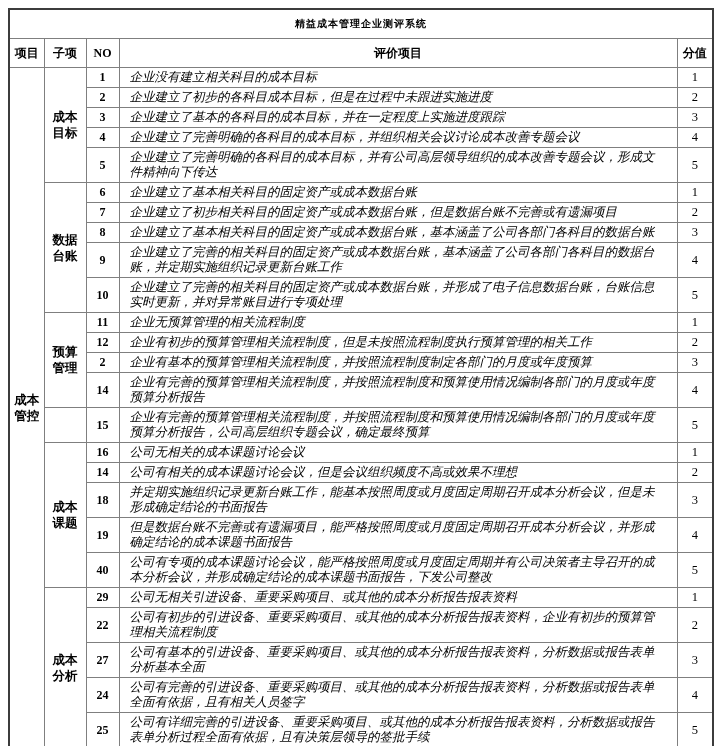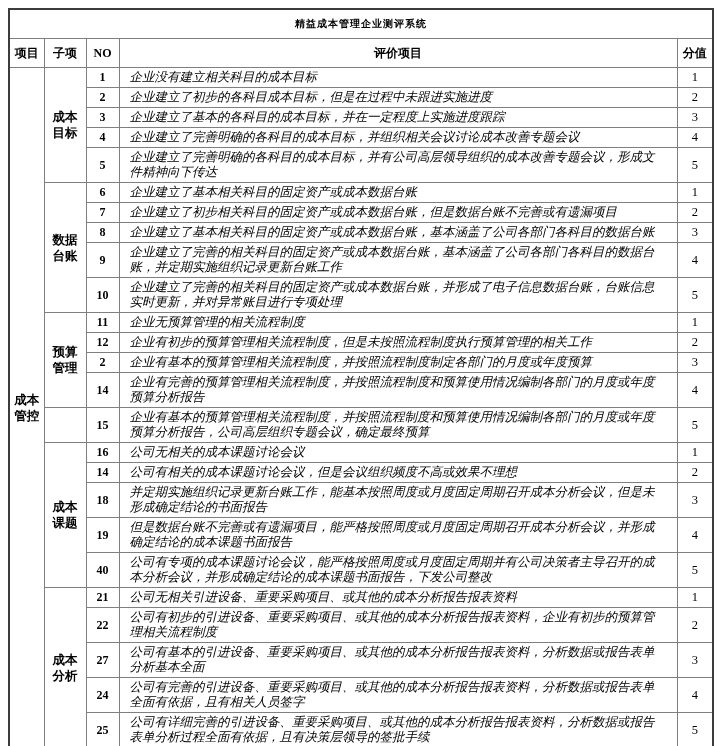--- a/index.html
+++ b/index.html
@@ -141,21 +141,21 @@
         <td class="score">3</td>
       </tr>
       <tr>
         <td class="no">14</td>
         <td class="item">企业有完善的预算管理相关流程制度，并按照流程制度和预算使用情况编制各部门的月度或年度预算分析报告</td>
         <td class="score">4</td>
       </tr>
       <tr>
         <td class="sub" rowspan="1"></td>
         <td class="no">15</td>
-        <td class="item">企业有基本的预算管理相关流程制度，并按照流程制度和预算使用情况编制各部门的月度或年度预算分析报告，公司高层组织专题会议，确定最终预算</td>
+        <td class="item">企业有完善的预算管理相关流程制度，并按照流程制度和预算使用情况编制各部门的月度或年度预算分析报告，公司高层组织专题会议，确定最终预算</td>
         <td class="score">5</td>
       </tr>
       <tr>
         <td class="sub" rowspan="5">成本
 课题</td>
         <td class="no">16</td>
         <td class="item">公司无相关的成本课题讨论会议</td>
         <td class="score">1</td>
       </tr>
       <tr>
@@ -174,21 +174,21 @@
         <td class="score">4</td>
       </tr>
       <tr>
         <td class="no">40</td>
         <td class="item">公司有专项的成本课题讨论会议，能严格按照周度或月度固定周期并有公司决策者主导召开的成本分析会议，并形成确定结论的成本课题书面报告，下发公司整改</td>
         <td class="score">5</td>
       </tr>
       <tr>
         <td class="sub" rowspan="5">成本
 分析</td>
-        <td class="no">21</td>
+        <td class="no">29</td>
         <td class="item">公司无相关引进设备、重要采购项目、或其他的成本分析报告报表资料</td>
         <td class="score">1</td>
       </tr>
       <tr>
         <td class="no">22</td>
         <td class="item">公司有初步的引进设备、重要采购项目、或其他的成本分析报告报表资料，企业有初步的预算管理相关流程制度</td>
         <td class="score">2</td>
       </tr>
       <tr>
         <td class="no">27</td>

